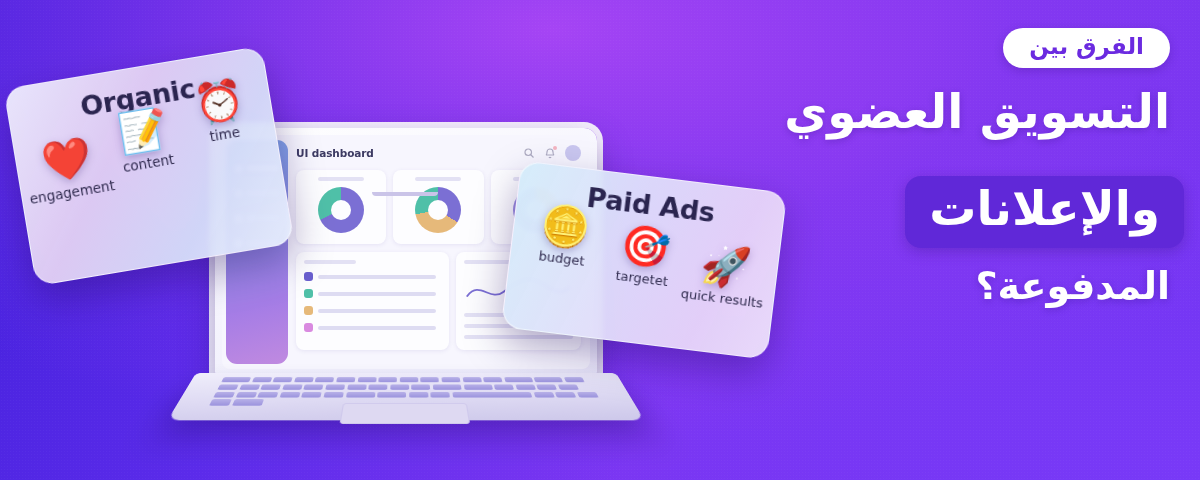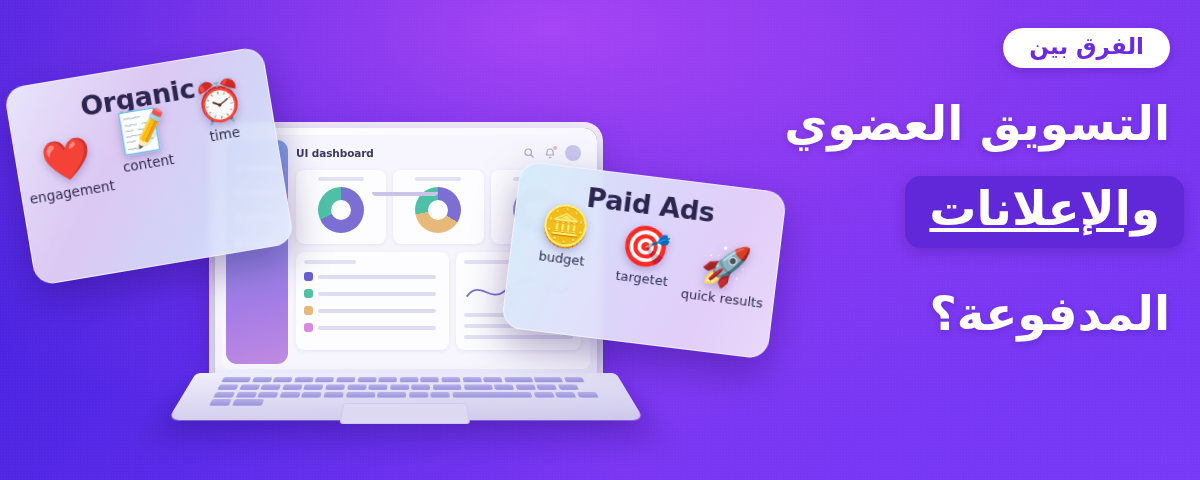--- a/index.html
+++ b/index.html
@@ -25,37 +25,36 @@
   
   .rightcol{position:absolute;right:30px;top:0;width:430px;height:480px;direction:rtl;text-align:right;z-index:40;}
   .pill{
     position:absolute;top:28px;right:0;
     background:#fff;color:#6b2ae0;border-radius:26px;
     padding:7px 26px 10px;font-size:23px;font-weight:700;line-height:1;
     box-shadow:0 3px 10px rgba(40,10,110,.22);
     white-space:nowrap;
   }
   .h1{
-    position:absolute;top:96px;right:0;width:100%;
+    position:absolute;top:84px;right:0;width:100%;
     color:#fff;font-size:47px;font-weight:700;line-height:1.18;
     letter-spacing:-.2px;white-space:nowrap;
     text-shadow:0 2px 7px rgba(45,12,120,.25);
   }
   .hl-wrap{position:absolute;top:176px;right:-14px;}
   .hl{
     display:inline-block;background:#6028d8;border-radius:16px;
     padding:6px 24px 12px;color:#fff;font-size:47px;font-weight:700;
     line-height:1.15;white-space:nowrap;
     box-shadow:0 4px 14px rgba(38,10,105,.25);
-    text-decoration:underline;
   }
   .h3{
     position:absolute;top:264px;right:0;width:100%;
-    color:#fff;font-size:47px;font-weight:700;line-height:1.18;
-    white-space:nowrap;text-shadow:0 2px 7px rgba(45,12,120,.25);margin-top:22px;
+    color:#fff;font-size:38px;font-weight:700;line-height:1.18;
+    white-space:nowrap;text-shadow:0 2px 7px rgba(45,12,120,.25);
   }
 
   
   .laptop{position:absolute;left:196px;top:128px;width:420px;height:320px;z-index:10;}
   .screen{
     position:absolute;left:19px;top:0;width:382px;height:248px;
     background:linear-gradient(160deg,#ffffff 0%,#f4f3fd 55%,#eceafb 100%);
     border-radius:13px 13px 4px 4px;
     box-shadow:0 14px 34px rgba(30,8,95,.34), 0 0 0 6px rgba(255,255,255,.92);
   }

